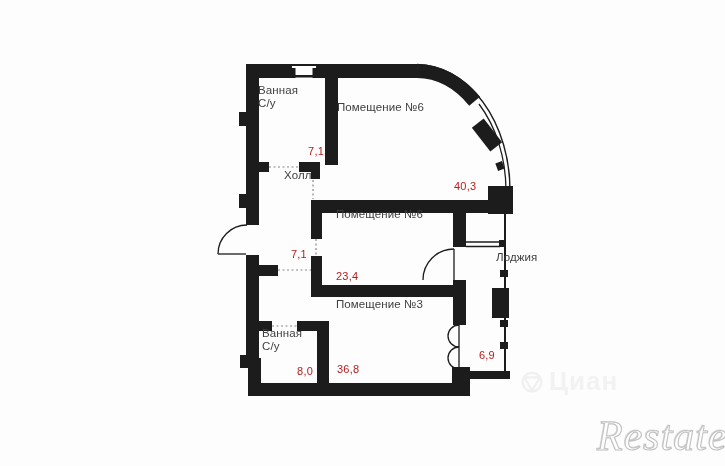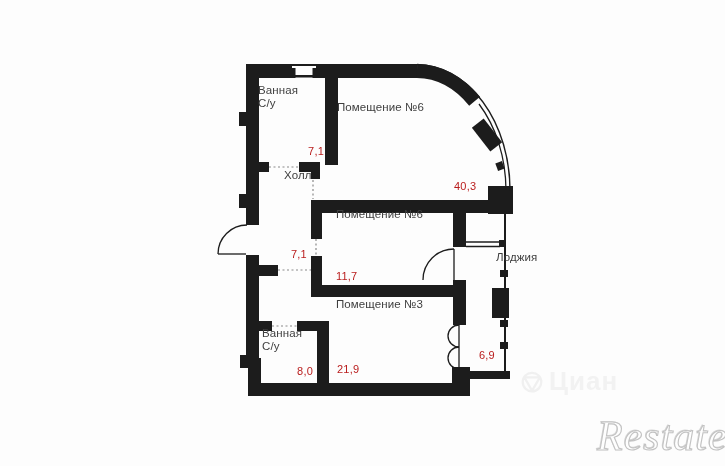--- a/index.html
+++ b/index.html
@@ -133,27 +133,27 @@
   </div>
   <div class="alabel ta-r" style="left:296px;top:145px;width:28px;">7,1</div>
 
   <div class="rlabel" style="left:337px;top:101px;">Помещение №6</div>
   <div class="alabel" style="left:454px;top:180px;">40,3</div>
 
   <div class="rlabel" style="left:256px;top:169px;margin-left:28px;">Холл</div>
   <div class="alabel" style="left:291px;top:248px;">7,1</div>
 
   <div class="rlabel" style="left:336px;top:208px;">Помещение №6</div>
-  <div class="alabel" style="left:336px;top:270px;">11,7</div>
+  <div class="alabel" style="left:336px;top:270px;">23,4</div>
 
   <div class="rlabel" style="left:484px;top:251px;margin-left:12px;">Лоджия</div>
   <div class="alabel" style="left:479px;top:349px;">6,9</div>
 
   <div class="rlabel" style="left:336px;top:298px;">Помещение №3</div>
-  <div class="alabel" style="left:337px;top:363px;">21,9</div>
+  <div class="alabel" style="left:337px;top:363px;">36,8</div>
 
   <div class="rlabel" style="left:262px;top:327px;">
     <div>Ванная</div>
     <div>С/у</div>
   </div>
   <div class="alabel ta-r" style="left:283px;top:365px;width:30px;">8,0</div>
 
   <div id="wm-cian">
     <span class="mark">⎊</span>
     <span>Циан</span>

